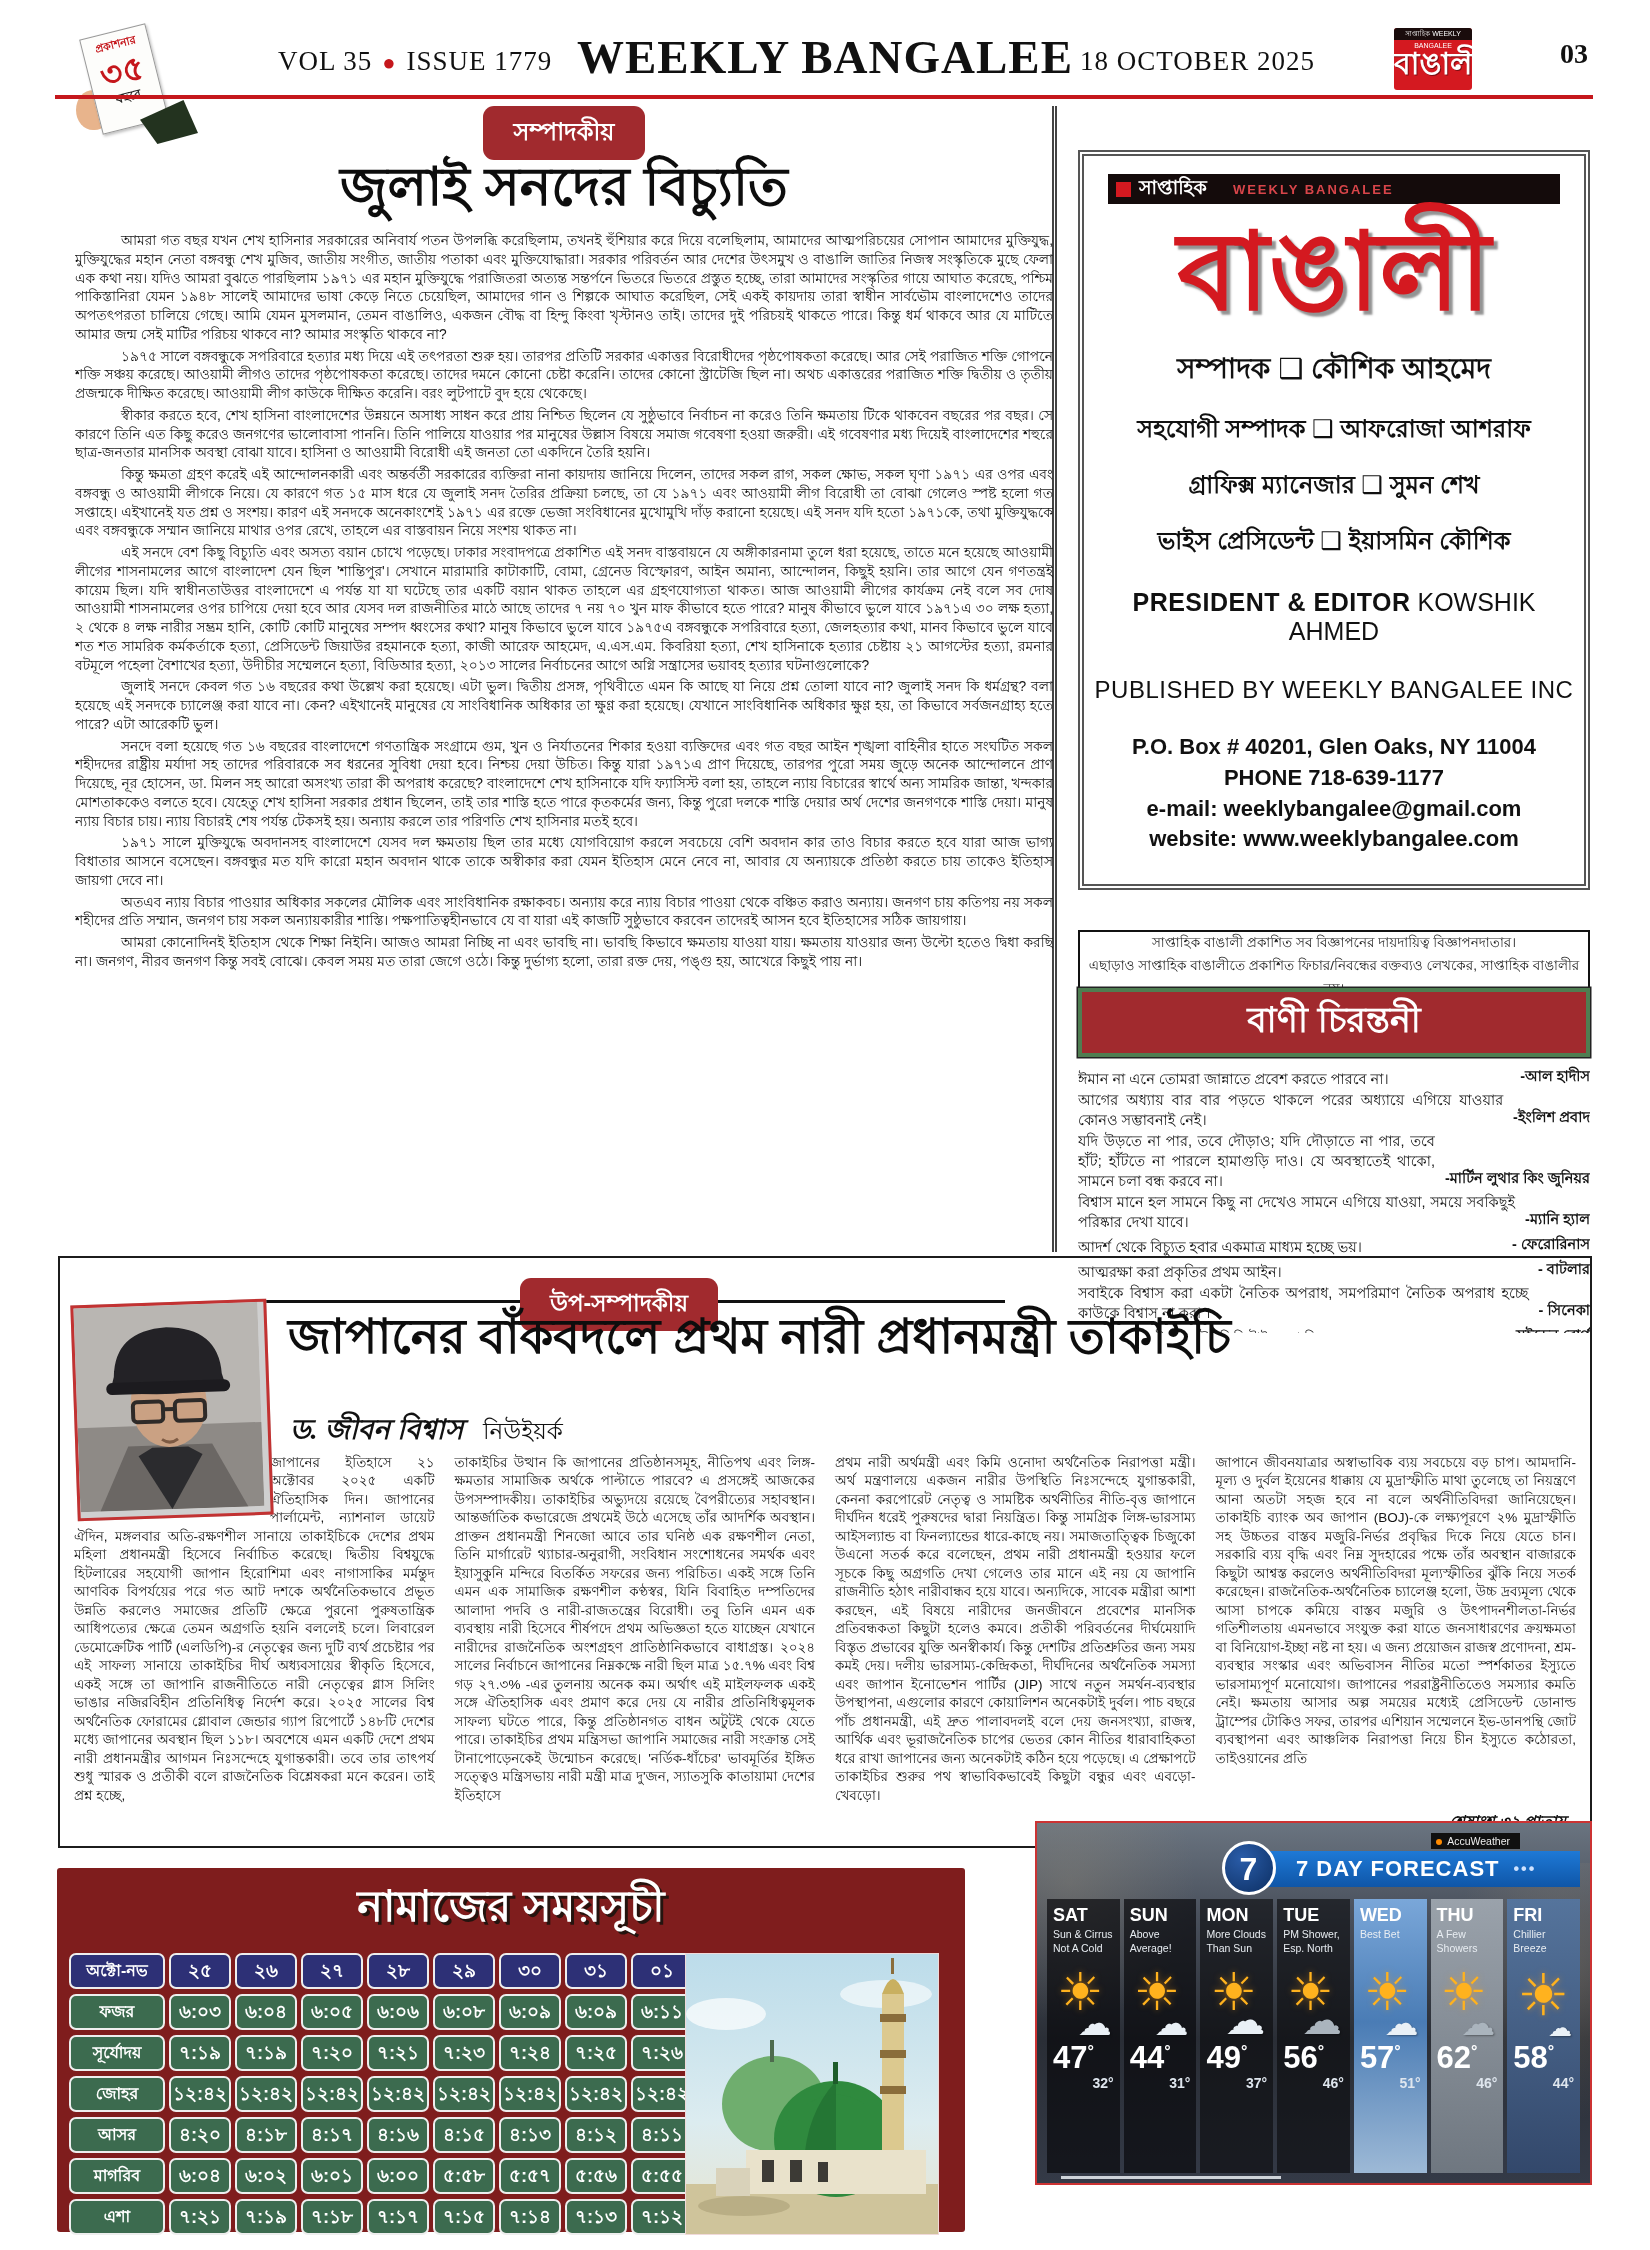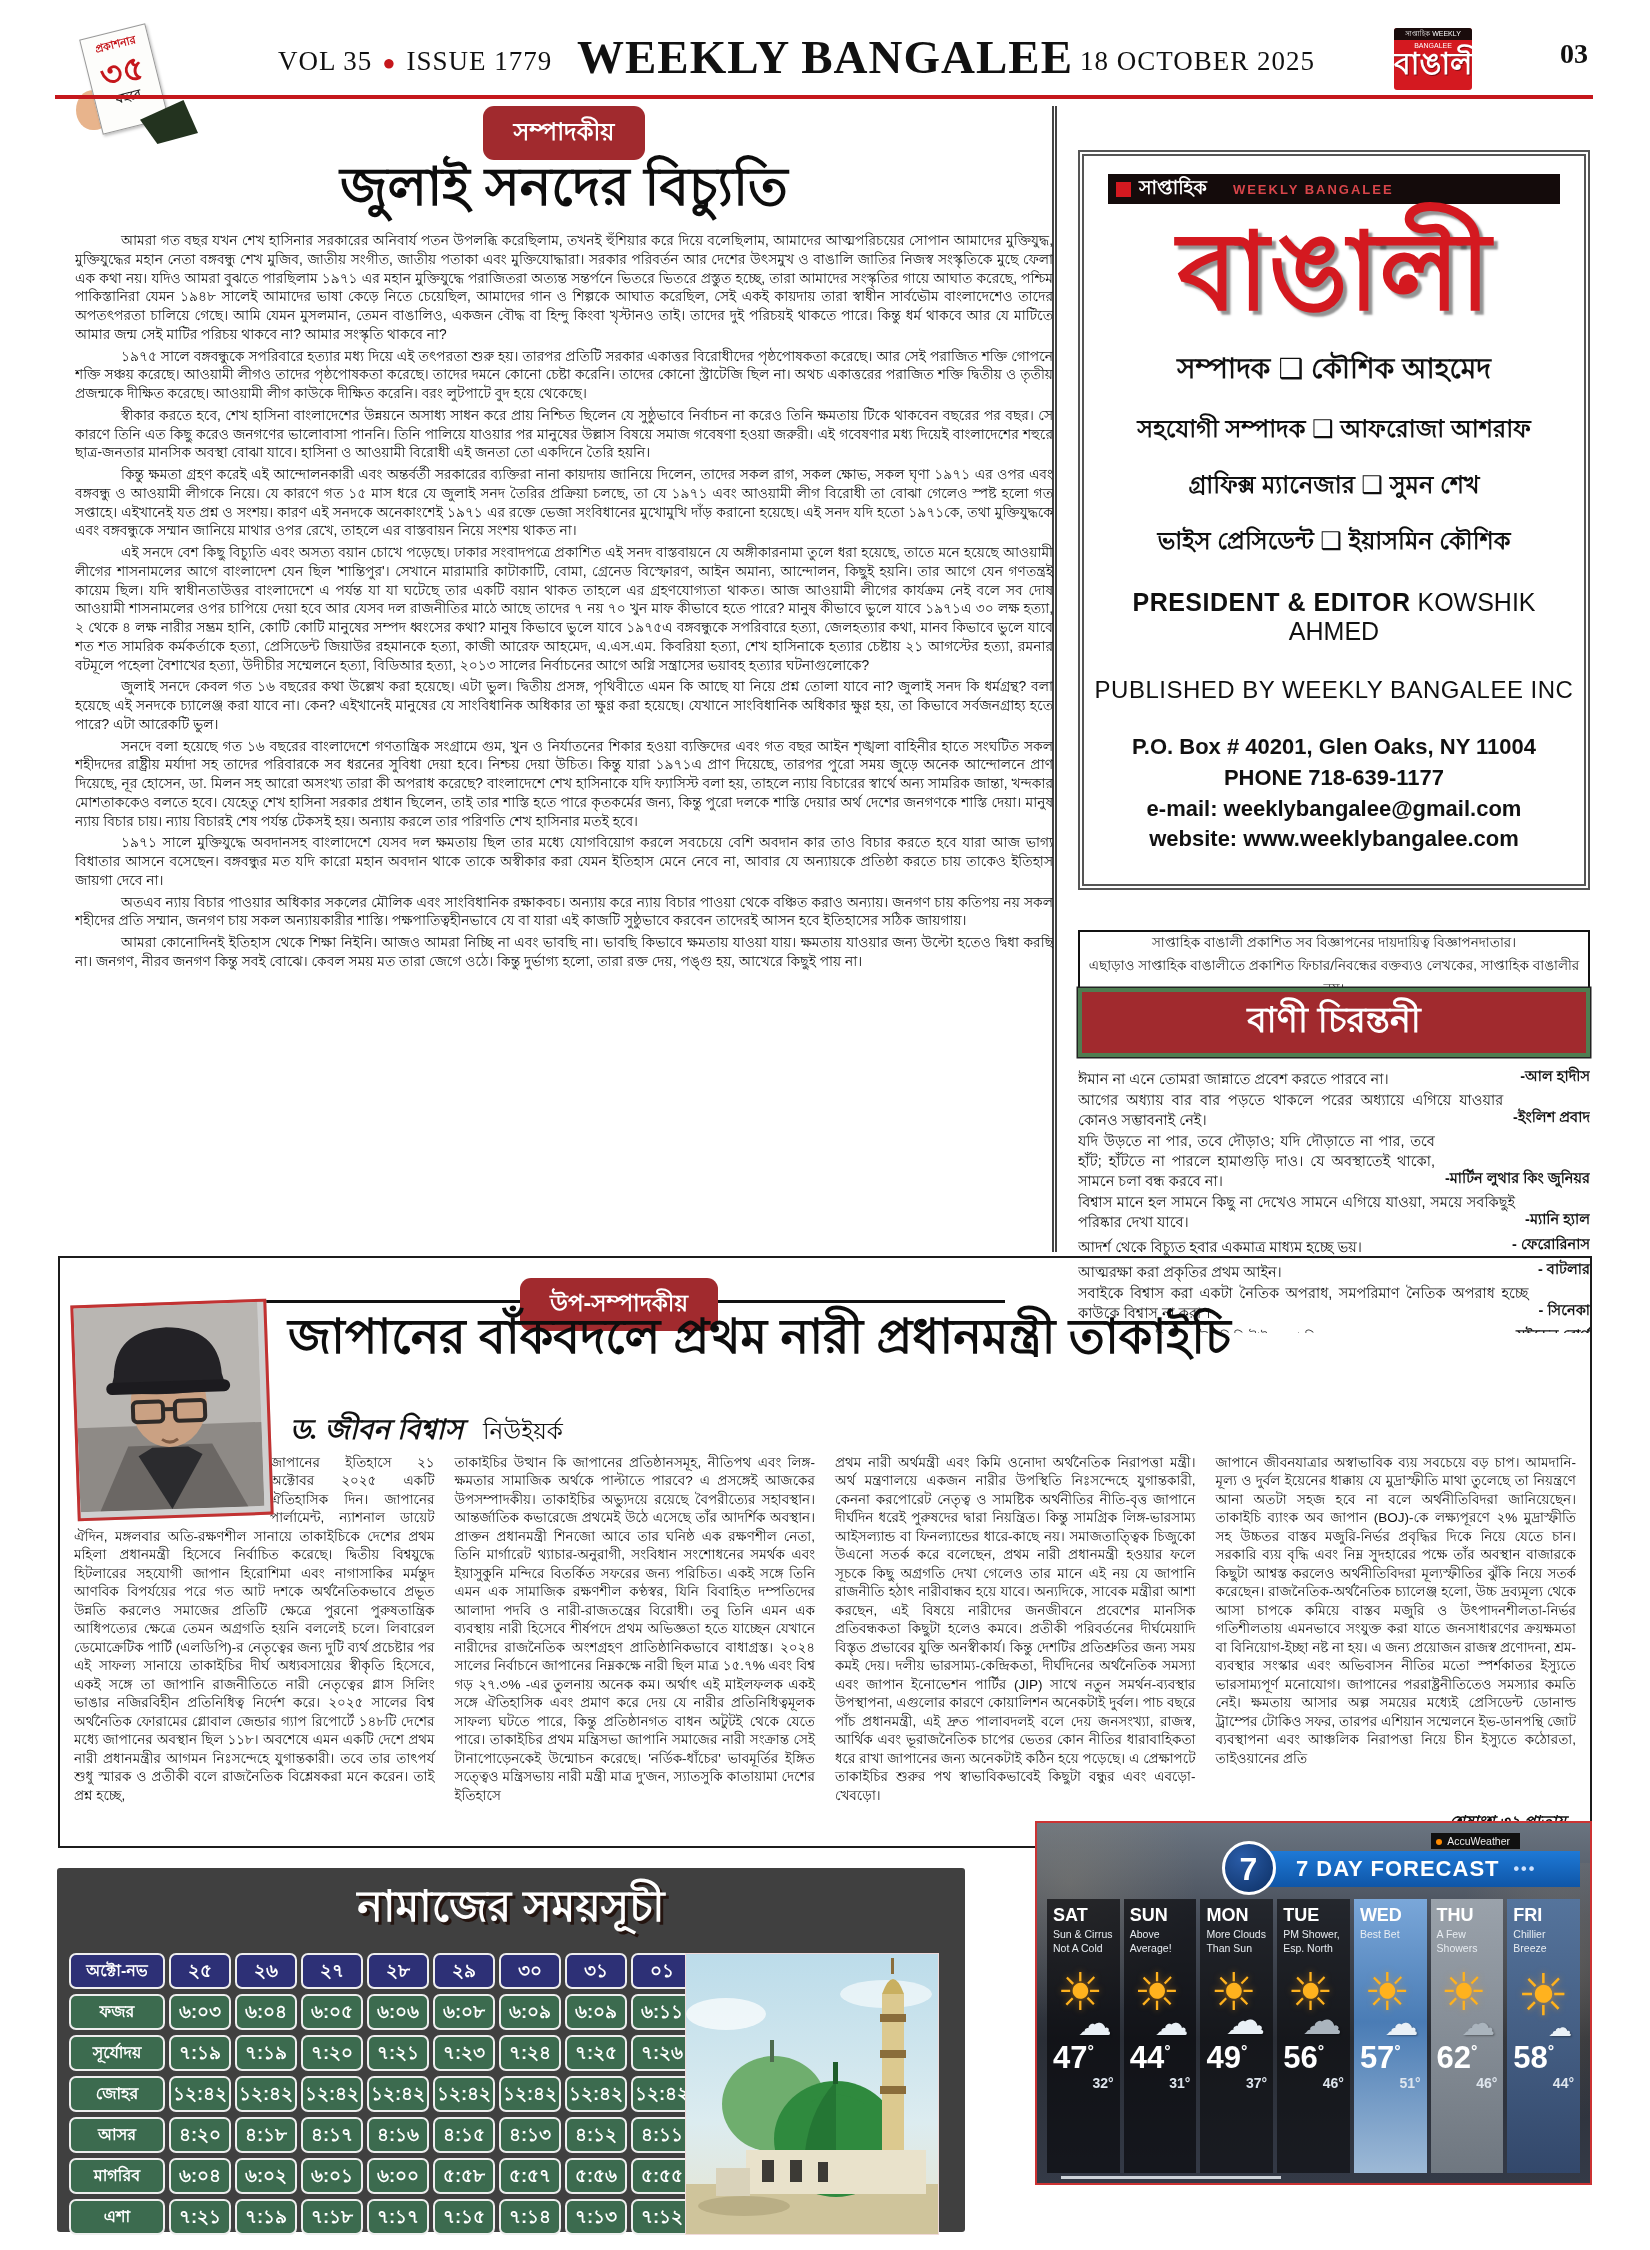--- a/index.html
+++ b/index.html
@@ -65,21 +65,21 @@
   .se-byline{position:absolute;left:230px;top:150px;font-size:28px;}
   .se-author{font-weight:bold;font-style:italic;font-family:"Liberation Serif","DejaVu Serif",serif;}
   .se-loc{font-size:23px;margin-left:12px;}
   .se-cols{position:absolute;left:14px;right:14px;top:196px;bottom:10px;display:flex;gap:20px;overflow:hidden;}
   .se-col{flex:1;text-align:justify;font-size:13.5px;line-height:1.37;color:#141414;}
   .photo-spacer{float:left;width:196px;height:60px;}
   .se-photo{position:absolute;left:14px;top:44px;width:190px;height:210px;border:3px solid #c23232;
             transform:rotate(-2deg);overflow:hidden;background:#cfcfcf;z-index:5;}
   .se-cont{position:absolute;right:24px;bottom:10px;background:#fff;font-style:italic;font-weight:bold;font-size:16px;padding-left:8px;}
   
-  .prayer{position:absolute;left:57px;top:1868px;width:908px;height:364px;background:#404040;border-radius:3px;
+  .prayer{position:absolute;left:57px;top:1868px;width:908px;height:364px;background:#7f1d1d;border-radius:3px;
           box-sizing:border-box;padding:6px 12px;}
   .p-title{text-align:center;color:#fff;font-weight:bold;font-size:43px;text-shadow:3px 3px 0 #24140f;margin:0 0 8px;}
   .p-flex{display:flex;align-items:center;}
   .ptable{display:grid;grid-template-columns:96px repeat(8,62px);gap:5px 4px;width:616px;}
   .pcell{background:#3c6b4f;border:2px solid #eee;border-radius:7px;color:#fff;text-align:center;
          font-weight:bold;font-size:18.5px;line-height:32px;height:32px;}
   .pcell.head{background:#2d3076;}
   .pcell.lbl{font-size:16px;}
   .mosque{width:252px;height:280px;border:1px solid #f0d9d9;background:#cfe6ee;}
   

